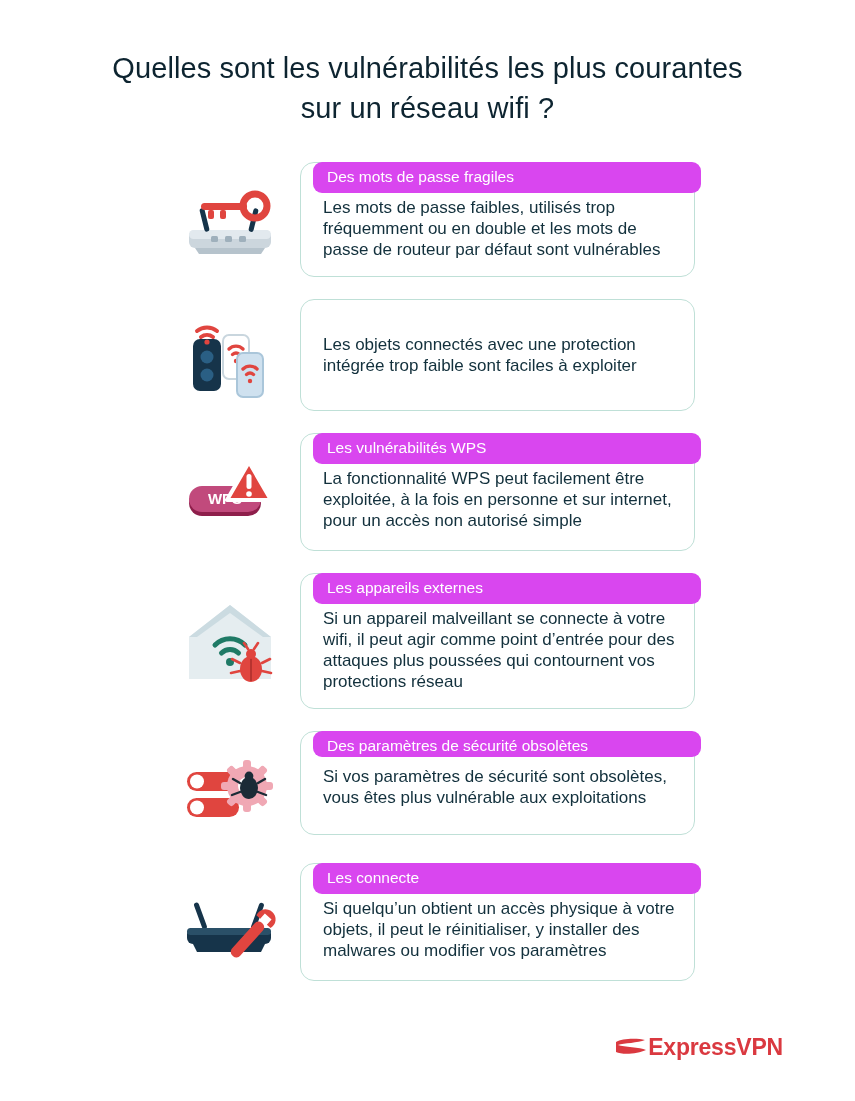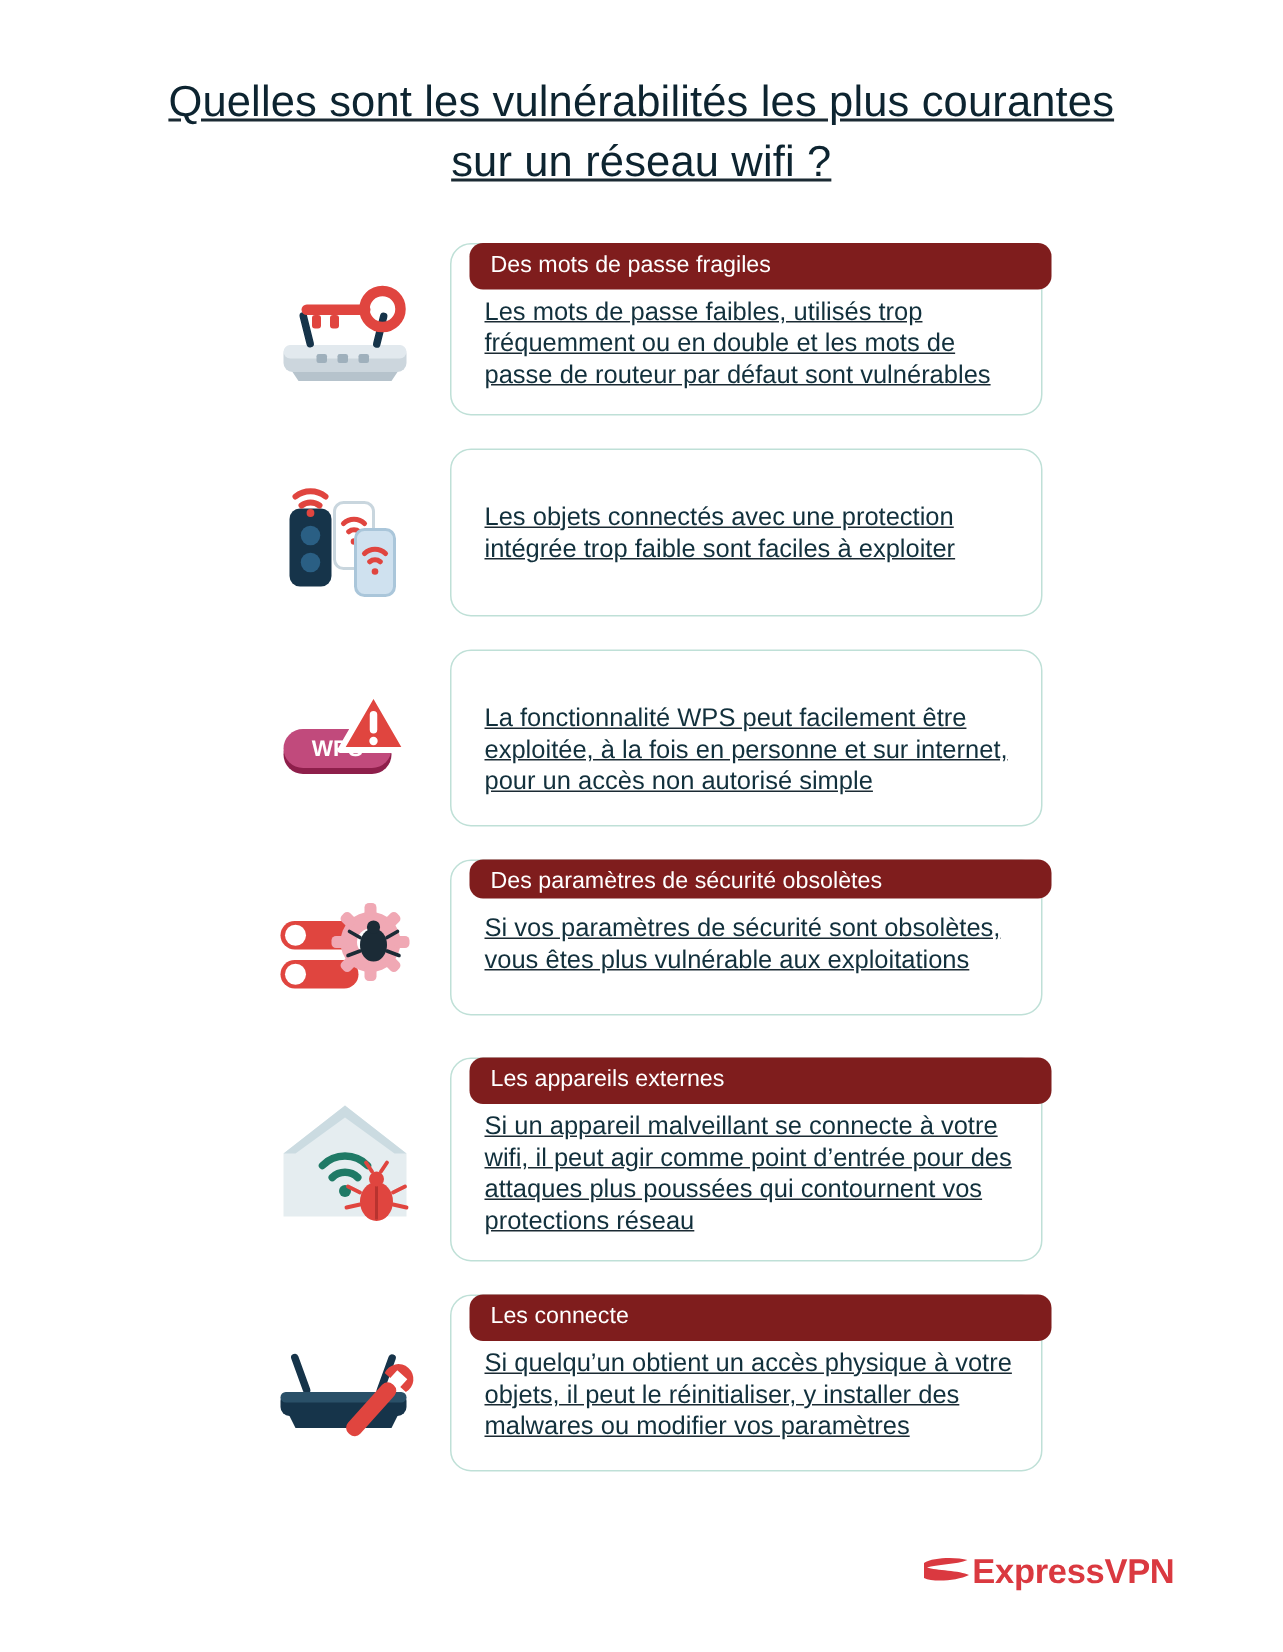--- a/index.html
+++ b/index.html
@@ -15,21 +15,20 @@
     color: #1b2a33;
     position: relative;
     overflow: hidden;
   }
 
   .page {
     width: 855px;
     height: 1101px;
     position: relative;
     background: #ffffff;
-    text-decoration: underline;
   }
 
   
   .title {
     margin: 0;
     padding: 48px 90px 0 90px;
     text-align: center;
     font-size: 29px;
     line-height: 40px;
     font-weight: 400;
@@ -79,21 +78,21 @@
     background: #ffffff;
     padding: 34px 18px 16px 18px;
     min-height: 104px;
   }
 
   .panel-header {
     position: absolute;
     top: -1px;
     left: 12px;
     right: -7px;
-    background: #7f1d1d;
+    background: #d946ef;
     color: #ffffff;
     border-radius: 9px;
     padding: 5px 14px 6px 14px;
     font-size: 15.5px;
     line-height: 20px;
     white-space: nowrap;
     overflow: hidden;
   }
 
   .panel-text {
@@ -225,21 +224,50 @@
             <text x="50" y="58" font-family="Liberation Sans, sans-serif" font-size="15" font-weight="bold" fill="#ffffff" text-anchor="middle">WPS</text>
 
             <path d="M74 16 L96 54 L52 54 Z" fill="#e0453f" stroke="#ffffff" stroke-width="4" stroke-linejoin="round"></path>
             <rect x="71.5" y="28" width="5" height="15" rx="2.5" fill="#ffffff"></rect>
             <circle cx="74" cy="48" r="2.8" fill="#ffffff"></circle>
           </svg>
         </div>
       </div>
       <div class="card-body">
         <div class="panel">
+          <div class="panel-header">Les vulnérabilités WPS</div>
           <div class="panel-text">La fonctionnalité WPS peut facilement être exploitée, à la fois en personne et sur internet, pour un accès non autorisé simple</div>
+        </div>
+      </div>
+    </div>
+
+    <div class="card card-4">
+      <div class="card-icon">
+        <div class="icon-box">
+          <svg viewBox="0 0 110 92" width="110" height="92" aria-hidden="true">
+
+            <path d="M55 10 L96 42 L96 84 L14 84 L14 42 Z" fill="#e5edf0"></path>
+            <path d="M55 10 L96 42 L88 42 L55 18 L22 42 L14 42 Z" fill="#cbdbe1"></path>
+
+            <path d="M40 50 a21 21 0 0 1 30 0" fill="none" stroke="#1f7a66" stroke-width="5" stroke-linecap="round"></path>
+            <path d="M46.5 58 a12 12 0 0 1 17 0" fill="none" stroke="#1f7a66" stroke-width="5" stroke-linecap="round"></path>
+            <circle cx="55" cy="67" r="4" fill="#1f7a66"></circle>
+
+            <ellipse cx="76" cy="74" rx="11" ry="13" fill="#e0453f"></ellipse>
+            <path d="M76 62 l0 24" stroke="#b8332f" stroke-width="2"></path>
+            <circle cx="76" cy="59" r="5" fill="#e0453f"></circle>
+            <path d="M73 54 l-4 -6 M79 54 l4 -6" stroke="#e0453f" stroke-width="2.6" stroke-linecap="round"></path>
+            <path d="M65 68 l-8 -4 M65 76 l-9 2 M87 68 l8 -4 M87 76 l9 2" stroke="#e0453f" stroke-width="2.6" stroke-linecap="round"></path>
+          </svg>
+        </div>
+      </div>
+      <div class="card-body">
+        <div class="panel">
+          <div class="panel-header">Les appareils externes</div>
+          <div class="panel-text">Si un appareil malveillant se connecte à votre wifi, il peut agir comme point d’entrée pour des attaques plus poussées qui contournent vos protections réseau</div>
         </div>
       </div>
     </div>
 
     <div class="card card-5">
       <div class="card-icon">
         <div class="icon-box">
           <svg viewBox="0 0 110 92" width="110" height="92" aria-hidden="true">
 
             <rect x="12" y="32" width="52" height="19" rx="9.5" fill="#e0453f"></rect>
@@ -270,48 +298,20 @@
         </div>
       </div>
       <div class="card-body">
         <div class="panel">
           <div class="panel-header">Des paramètres de sécurité obsolètes</div>
           <div class="panel-text">Si vos paramètres de sécurité sont obsolètes, vous êtes plus vulnérable aux exploitations</div>
         </div>
       </div>
     </div>
 
-    <div class="card card-4">
-      <div class="card-icon">
-        <div class="icon-box">
-          <svg viewBox="0 0 110 92" width="110" height="92" aria-hidden="true">
-
-            <path d="M55 10 L96 42 L96 84 L14 84 L14 42 Z" fill="#e5edf0"></path>
-            <path d="M55 10 L96 42 L88 42 L55 18 L22 42 L14 42 Z" fill="#cbdbe1"></path>
-
-            <path d="M40 50 a21 21 0 0 1 30 0" fill="none" stroke="#1f7a66" stroke-width="5" stroke-linecap="round"></path>
-            <path d="M46.5 58 a12 12 0 0 1 17 0" fill="none" stroke="#1f7a66" stroke-width="5" stroke-linecap="round"></path>
-            <circle cx="55" cy="67" r="4" fill="#1f7a66"></circle>
-
-            <ellipse cx="76" cy="74" rx="11" ry="13" fill="#e0453f"></ellipse>
-            <path d="M76 62 l0 24" stroke="#b8332f" stroke-width="2"></path>
-            <circle cx="76" cy="59" r="5" fill="#e0453f"></circle>
-            <path d="M73 54 l-4 -6 M79 54 l4 -6" stroke="#e0453f" stroke-width="2.6" stroke-linecap="round"></path>
-            <path d="M65 68 l-8 -4 M65 76 l-9 2 M87 68 l8 -4 M87 76 l9 2" stroke="#e0453f" stroke-width="2.6" stroke-linecap="round"></path>
-          </svg>
-        </div>
-      </div>
-      <div class="card-body">
-        <div class="panel">
-          <div class="panel-header">Les appareils externes</div>
-          <div class="panel-text">Si un appareil malveillant se connecte à votre wifi, il peut agir comme point d’entrée pour des attaques plus poussées qui contournent vos protections réseau</div>
-        </div>
-      </div>
-    </div>
-
     <div class="card card-6">
       <div class="card-icon">
         <div class="icon-box">
           <svg viewBox="0 0 110 92" width="110" height="92" aria-hidden="true">
 
             <rect x="23" y="26" width="5" height="28" rx="2.5" fill="#16344a" transform="rotate(-20 25 40)"></rect>
             <rect x="80" y="26" width="5" height="28" rx="2.5" fill="#16344a" transform="rotate(20 82 40)"></rect>
 
             <rect x="12" y="52" width="84" height="16" rx="6" fill="#16344a"></rect>
             <path d="M18 68 L22 76 L86 76 L90 68 Z" fill="#16344a"></path>

